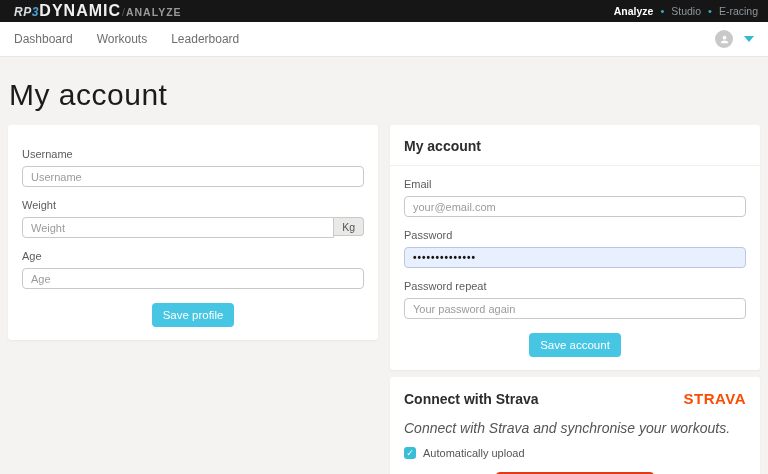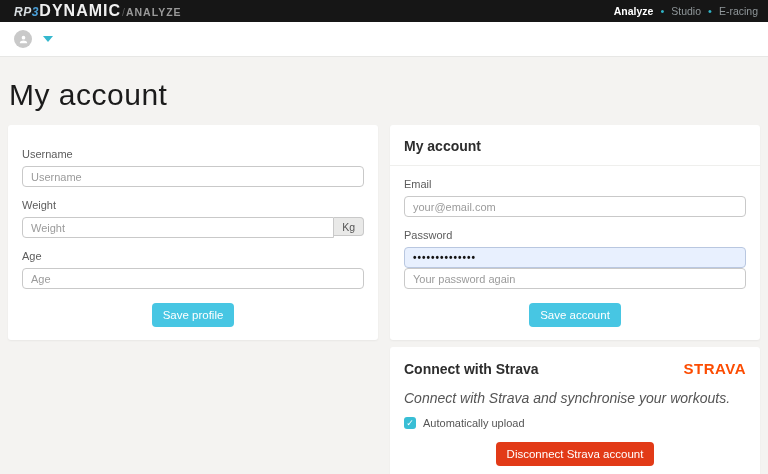--- a/index.html
+++ b/index.html
@@ -129,20 +129,25 @@
   <div class="products">
     <span class="product active">Analyze</span>
     <span class="dot">•</span>
     <span class="product">Studio</span>
     <span class="dot">•</span>
     <span class="product">E-racing</span>
   </div>
 </div>
 
 <div class="nav">
+  <div class="nav-items">
+    <span class="nav-item">Dashboard</span>
+    <span class="nav-item">Workouts</span>
+    <span class="nav-item">Leaderboard</span>
+  </div>
   <div class="nav-right">
     <span class="avatar">
       <svg viewBox="0 0 24 24" width="11" height="11" fill="#ffffff">
           <path d="M12 12a4 4 0 1 0 0-8 4 4 0 0 0 0 8zm0 2c-3.3 0-8 1.7-8 5v1h16v-1c0-3.3-4.7-5-8-5z"></path>
         </svg>
     </span>
     <span class="caret"></span>
   </div>
 </div>
 
@@ -178,20 +183,21 @@
       <div class="card-head">
         <span class="card-title">My account</span>
       </div>
 
       <div class="field-label">Email</div>
       <input class="text-input" type="text" placeholder="your@email.com" style="">
 
       <div class="field-label">Password</div>
       <input class="text-input password-filled" type="text" value="••••••••••••••" style="">
 
+      <div class="field-label">Password repeat</div>
       <input class="text-input" type="text" placeholder="Your password again" style="">
 
       <div class="btn-row">
         <button class="btn btn-cyan">Save account</button>
       </div>
     </div>
 
     <div class="card">
       <div class="strava-head">
         <span class="card-title">Connect with Strava</span>

